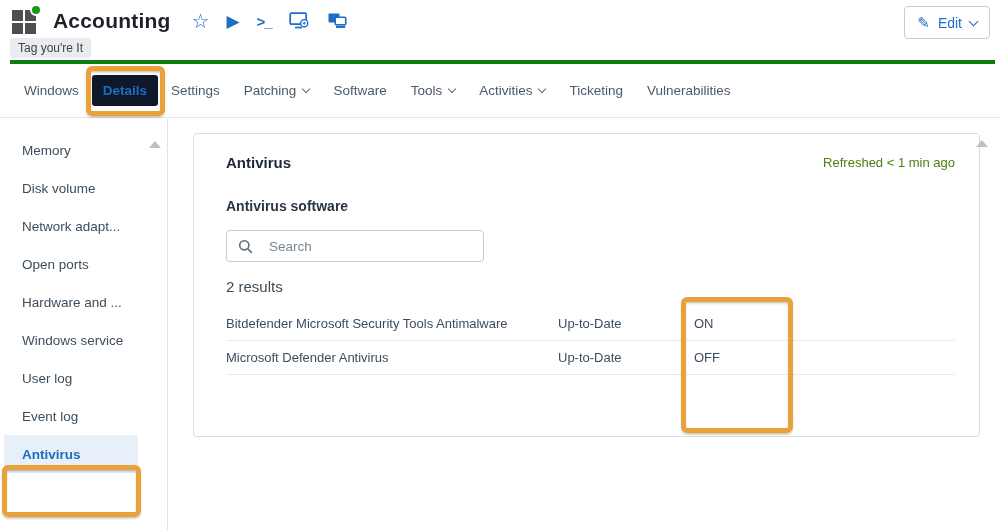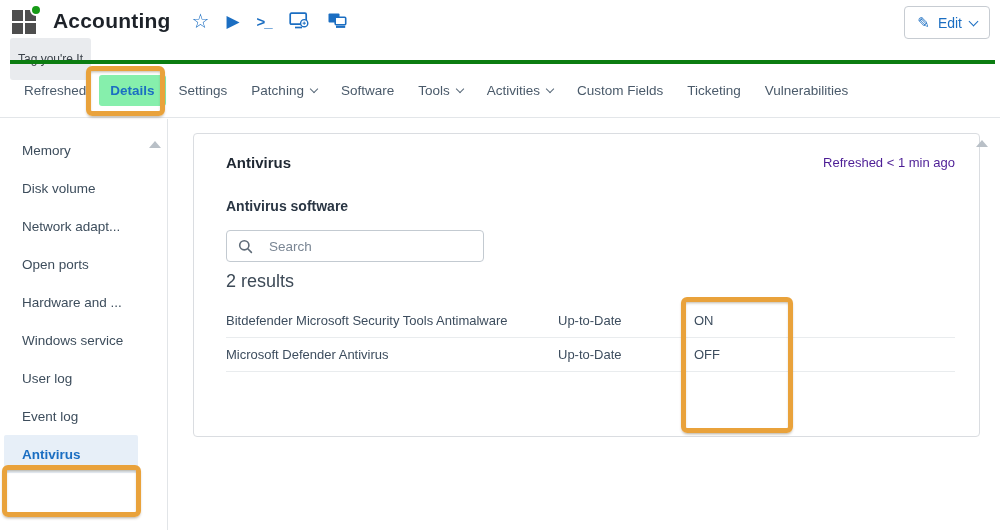--- a/index.html
+++ b/index.html
@@ -16,63 +16,63 @@
   .win-logo { position:relative; width:26px; height:26px; }
   .win-logo .sq { position:absolute; background:#4e4e4e; width:11px; height:11px; }
   .sq.tl{left:0;top:2px;} .sq.tr{left:13px;top:2px;} .sq.bl{left:0;top:15px;} .sq.br{left:13px;top:15px;}
   .online-dot { position:absolute; right:-4px; top:-4px; width:12px; height:12px; border-radius:50%;
     background:#169a16; border:2px solid #fff; }
   .dev-title { font-size:21px; font-weight:700; color:#1d2229; letter-spacing:.2px; }
   .action-icons { display:flex; align-items:center; gap:17px; margin-left:6px; color:#1b6ec2; }
   .aicon { font-size:20px; line-height:1; color:#1b6ec2; cursor:pointer; display:flex; align-items:center; }
   .term { font-weight:700; font-size:15px; letter-spacing:-1px; }
   .tag-chip { position:absolute; left:10px; top:38px; background:#e9ebee; color:#3c434b;
-    font-size:12px; padding:14px 8px; border-radius:3px; }
+    font-size:12px; padding:3px 8px; border-radius:3px; }
   .edit-btn { position:absolute; right:10px; top:6px; height:33px; display:flex; align-items:center; gap:8px;
     border:1px solid #c7ccd2; border-radius:4px; background:#fff; padding:0 12px;
     color:#1b6ec2; font-size:14px; cursor:pointer; }
   .pencil { font-size:15px; }
   .chev { width:7px; height:7px; border-right:1.6px solid currentColor; border-bottom:1.6px solid currentColor;
     transform:rotate(45deg); margin-top:-3px; display:inline-block; }
 
   
   .green-bar { position:absolute; left:10px; top:60px; width:985px; height:4px; background:#0c7d11; }
   .tabbar { position:absolute; left:0; top:64px; width:1000px; height:54px;
     border-bottom:1px solid #e3e6e9; display:flex; align-items:center; padding-left:12px; }
   .tab { display:flex; align-items:center; gap:7px; padding:8px 11px; margin:0 1px;
     font-size:13.5px; color:#4a5a6a; cursor:pointer; border-radius:3px; white-space:nowrap; }
-  .tab.selected { background:#86efac; color:#1b6ec2; font-weight:700; }
+  .tab.selected { background:#0f172a; color:#1b6ec2; font-weight:700; }
   .tab .chev { width:6px; height:6px; border-width:1.4px; color:#5a6a7a; }
 
   
   .sidebar { position:absolute; left:0; top:119px; width:168px; height:411px; border-right:1px solid #e2e5e8; }
   .side-list { padding-top:12px; }
   .side-item { height:38px; width:140px; display:flex; align-items:center; padding-left:22px;
     font-size:13.5px; color:#3d4d5c; cursor:pointer; }
   .side-item.selected { background:#e7eff8; color:#1b6ec2; font-weight:700; border-radius:2px;
     margin-left:4px; padding-left:18px; width:134px; }
   .scroll-up { width:0; height:0; border-left:6px solid transparent; border-right:6px solid transparent;
     border-bottom:7px solid #b9c0c7; position:absolute; cursor:pointer; }
   .side-scroll { right:6px; top:22px; }
   .main-scroll { position:absolute; right:12px; top:140px; }
 
   
   .card { position:absolute; left:193px; top:133px; width:787px; height:304px;
     background:#fff; border:1px solid #dadde1; border-radius:4px; }
   .card-head { display:flex; justify-content:space-between; align-items:center; padding:20px 24px 0 32px; }
   .card-title { font-size:15px; font-weight:700; color:#1f2833; }
-  .refreshed { font-size:13px; color:#4c1d95; }
+  .refreshed { font-size:13px; color:#4d7c0f; }
   .section-title { font-size:14px; font-weight:700; color:#2a3644; margin:27px 0 0 32px; }
   .search-box { position:relative; margin:16px 0 0 32px; width:258px; height:32px;
     border:1px solid #c3cad1; border-radius:4px; background:#fff; display:flex; align-items:center;gap:8px; }
   .search-box svg { margin-left:11px; }
   .search-box input { border:0; outline:none; flex:1; height:100%; font-size:13.5px;
     font-family:"Liberation Sans", sans-serif; color:#3d4d5e; padding:0 8px; background:transparent; }
   .search-box input::placeholder { color:#7a8694; }
-  .results { font-size:18px; color:#3d4a57; margin:9px 0 0 32px; }
+  .results { font-size:15px; color:#3d4a57; margin:16px 0 0 32px; }
 
   .tbl { margin:12px 24px 0 32px; }
   .trow, .thead { display:grid; grid-template-columns:332px 136px 1fr; align-items:center; }
   .thead { height:33px; border-bottom:1px solid #e5e8ea; font-size:13px; font-weight:700; color:#26313c; }
   .thead .th { cursor:pointer; display:flex; gap:5px; align-items:center; }
   .sort-arrow { color:#6b7886; font-weight:400; font-size:13px; }
   .trow { height:34px; font-size:13px; color:#3d4d5e; border-bottom:1px solid #e9ecee; }
 
   
   .ann { position:absolute; border:5px solid #e9a23b; border-radius:6px; pointer-events:none;
@@ -122,21 +122,21 @@
       <span class="pencil">✎</span>
       <span>Edit</span>
       <span class="chev"></span>
     </button>
   </div>
 
   <div class="green-bar"></div>
 
   <div class="tabbar">
     <div class="tab">
-        <span>Refreshed</span>
+        <span>Windows</span>
       </div>
     <div class="tab selected">
         <span>Details</span>
       </div>
     <div class="tab">
         <span>Settings</span>
       </div>
     <div class="tab">
         <span>Patching</span>
         <span class="chev"></span>
@@ -144,23 +144,20 @@
     <div class="tab">
         <span>Software</span>
       </div>
     <div class="tab">
         <span>Tools</span>
         <span class="chev"></span>
       </div>
     <div class="tab">
         <span>Activities</span>
         <span class="chev"></span>
-      </div>
-    <div class="tab">
-        <span>Custom Fields</span>
       </div>
     <div class="tab">
         <span>Ticketing</span>
       </div>
     <div class="tab">
         <span>Vulnerabilities</span>
       </div>
   </div>
 
   <div class="sidebar">

